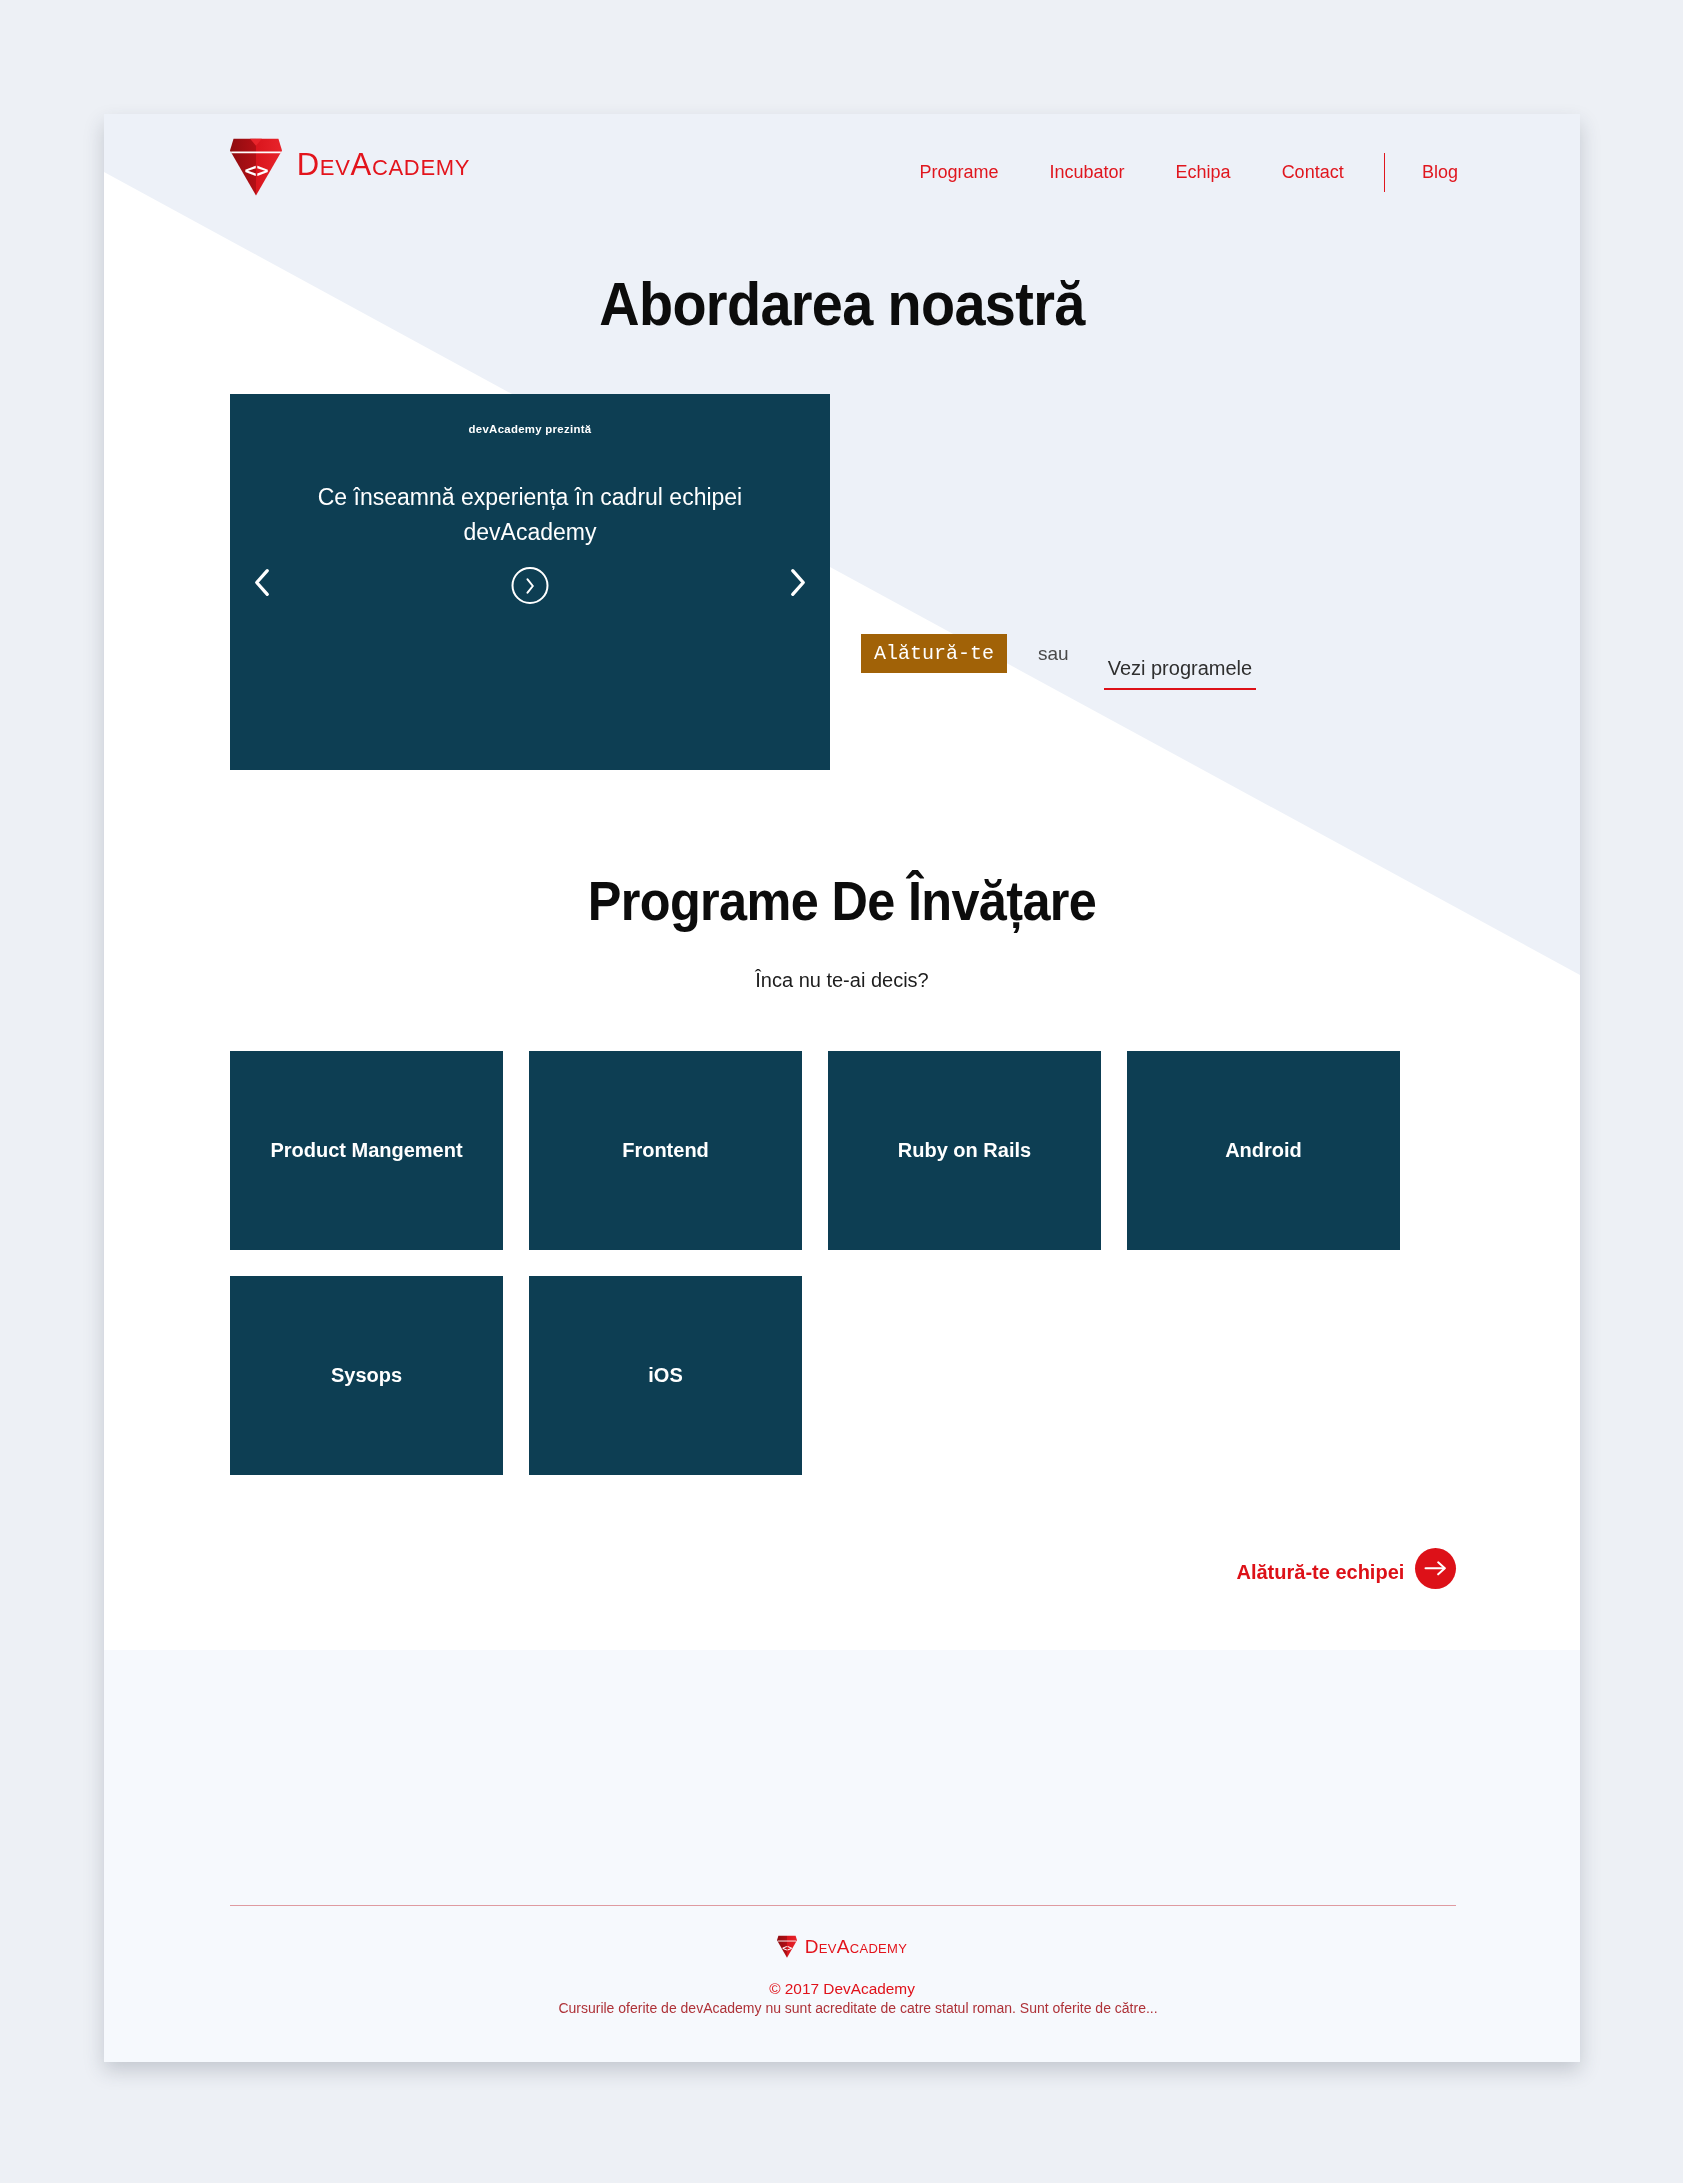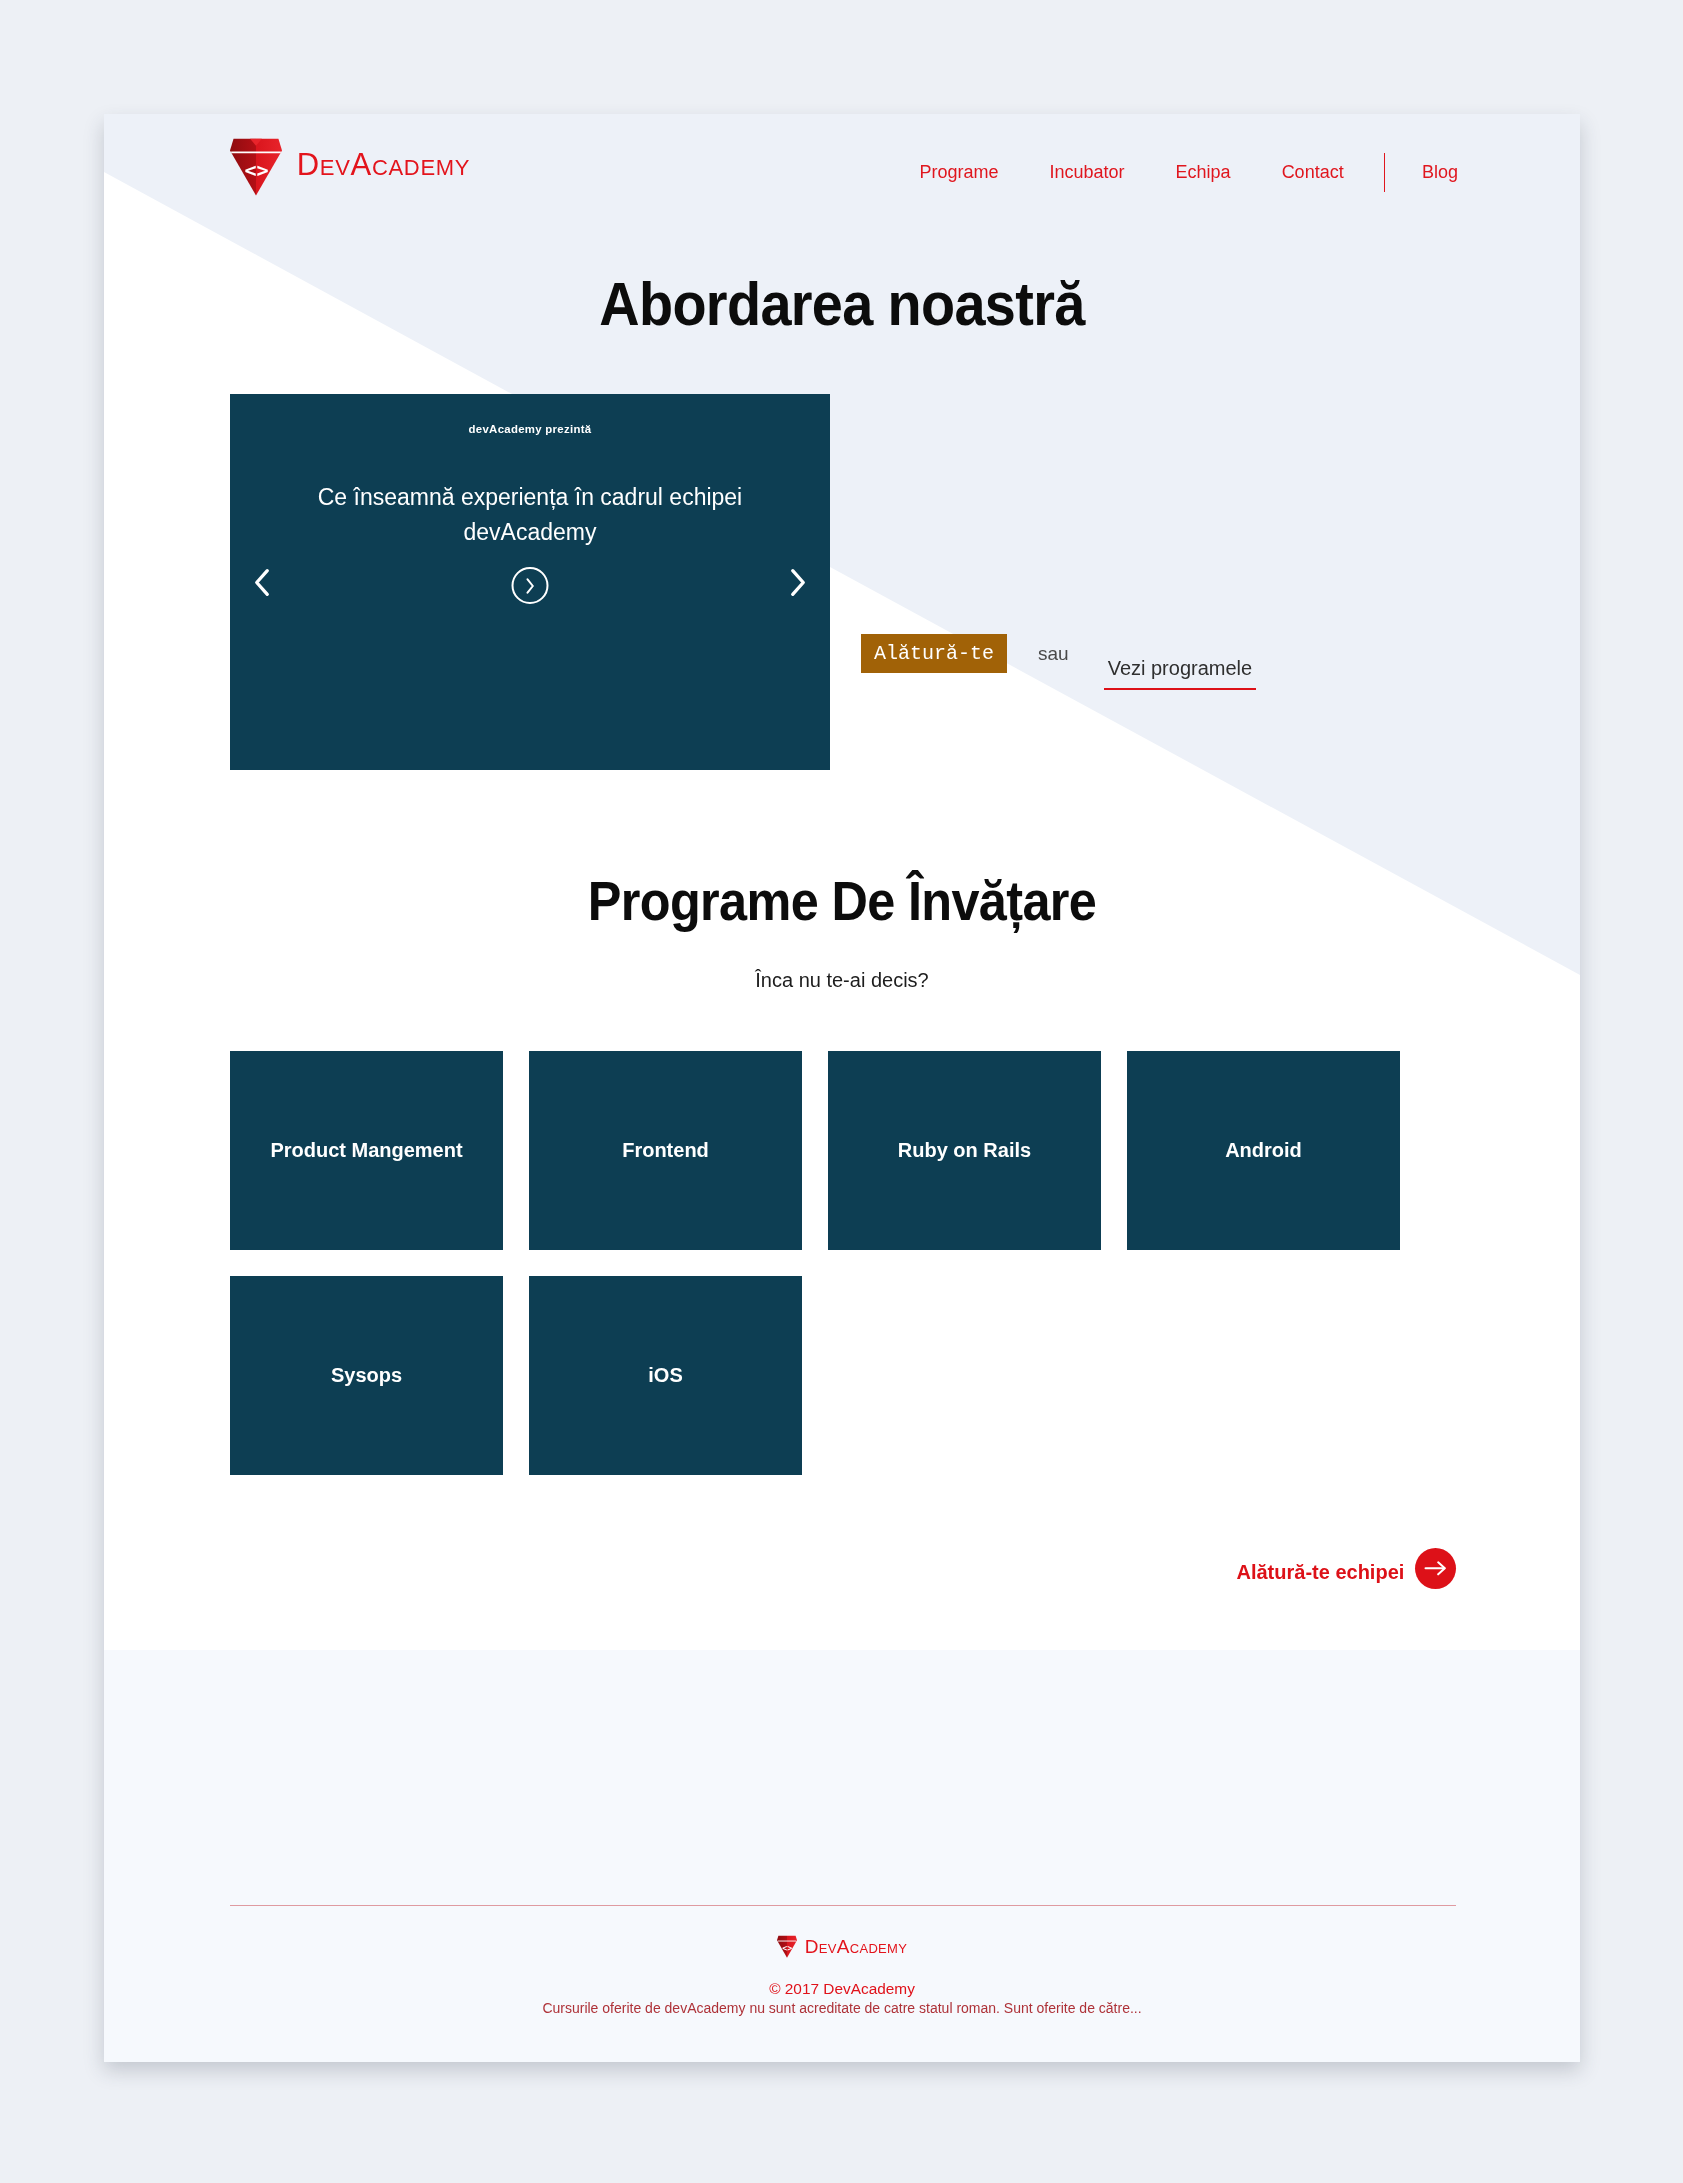--- a/index.html
+++ b/index.html
@@ -98,21 +98,21 @@
     width:41px;height:41px;border-radius:50%;background:#dd1118;
     display:flex;align-items:center;justify-content:center;cursor:pointer;
   }
   
   .footer-band{position:absolute;left:0;top:1536px;width:1476px;height:412px;background:#f6f9fd;}
   .footer-line{position:absolute;left:126px;top:255px;width:1226px;height:1.3px;background:rgba(200,62,70,.5);}
   .footer-logo{position:absolute;top:284px;left:0;width:100%;display:flex;justify-content:center;align-items:center;gap:8px;}
   .footer-logo svg{width:20px;height:25px;display:block;}
   .footer-brand{font-size:19px;color:#e3141c;font-variant:small-caps;letter-spacing:0.3px;}
   .copyright{position:absolute;top:330px;left:0;width:100%;text-align:center;font-size:15.4px;color:#e0121a;}
-  .disclaimer{position:absolute;top:350px;left:0;width:100%;text-align:center;font-size:14px;color:#ae3238;}
+  .disclaimer{position:absolute;top:350px;left:0;width:100%;text-align:center;font-size:14px;color:#ae3238;padding-left:16px;}
 </style>
 </head>
 <body>
 
 <div class="page">
   <div class="diagonal"></div>
 
   <div class="logo">
     <svg viewBox="0 0 88 106">
       <defs>

